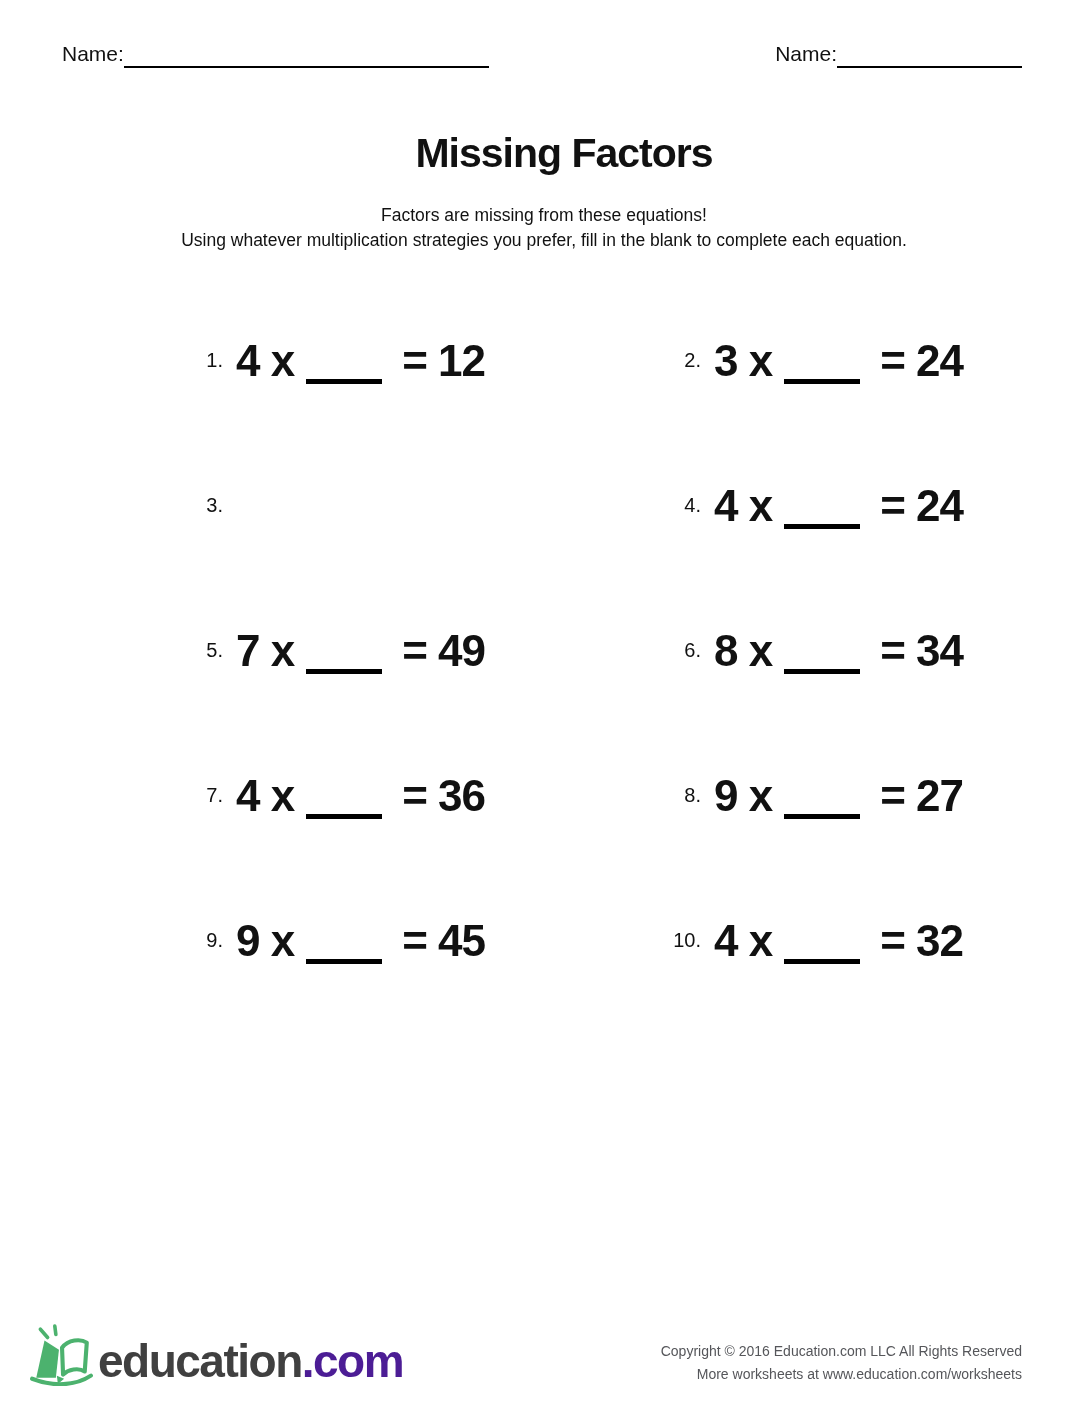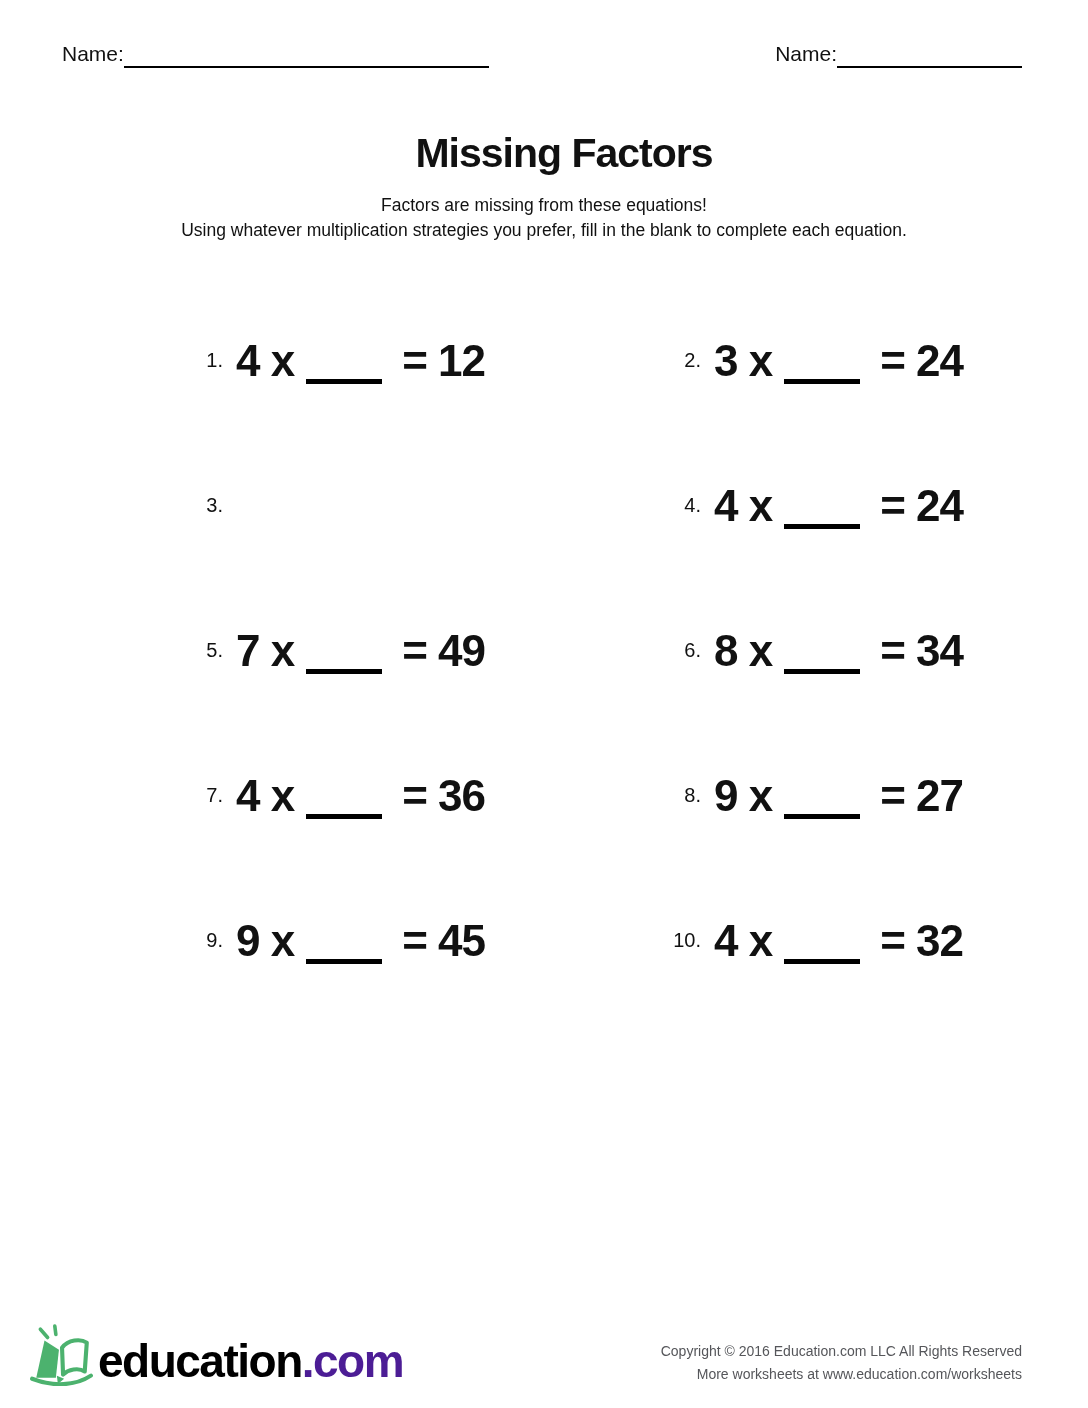--- a/index.html
+++ b/index.html
@@ -43,21 +43,21 @@
     top: 130px;
     left: 0; right: 0;
     text-align: center;
     font-size: 41px;
     font-weight: bold;
     letter-spacing: -1px;
     padding-left: 40px;
   }
   .subtitle {
     position: absolute;
-    top: 193px;
+    top: 203px;
     left: 0; right: 0;
     text-align: center;
     font-size: 17.5px;
     line-height: 25px;
   }
 
   
   .problems {
     position: absolute;
     top: 288px;
@@ -103,21 +103,21 @@
     align-items: center;
   }
   .logo-icon { margin-right: 4px; }
   .logo-text {
     font-size: 46px;
     font-weight: bold;
     letter-spacing: -1.5px;
     line-height: 1;
     padding-top: 8px;
   }
-  .logo-brand { color: #000000; }
+  .logo-brand { color: #404040; }
   .logo-tld { color: #4c1d95; }
 
   .footer-copy {
     position: absolute;
     right: 66px;
     top: 1340px;
     text-align: right;
     font-size: 14px;
     line-height: 23px;
     color: #55565a;

